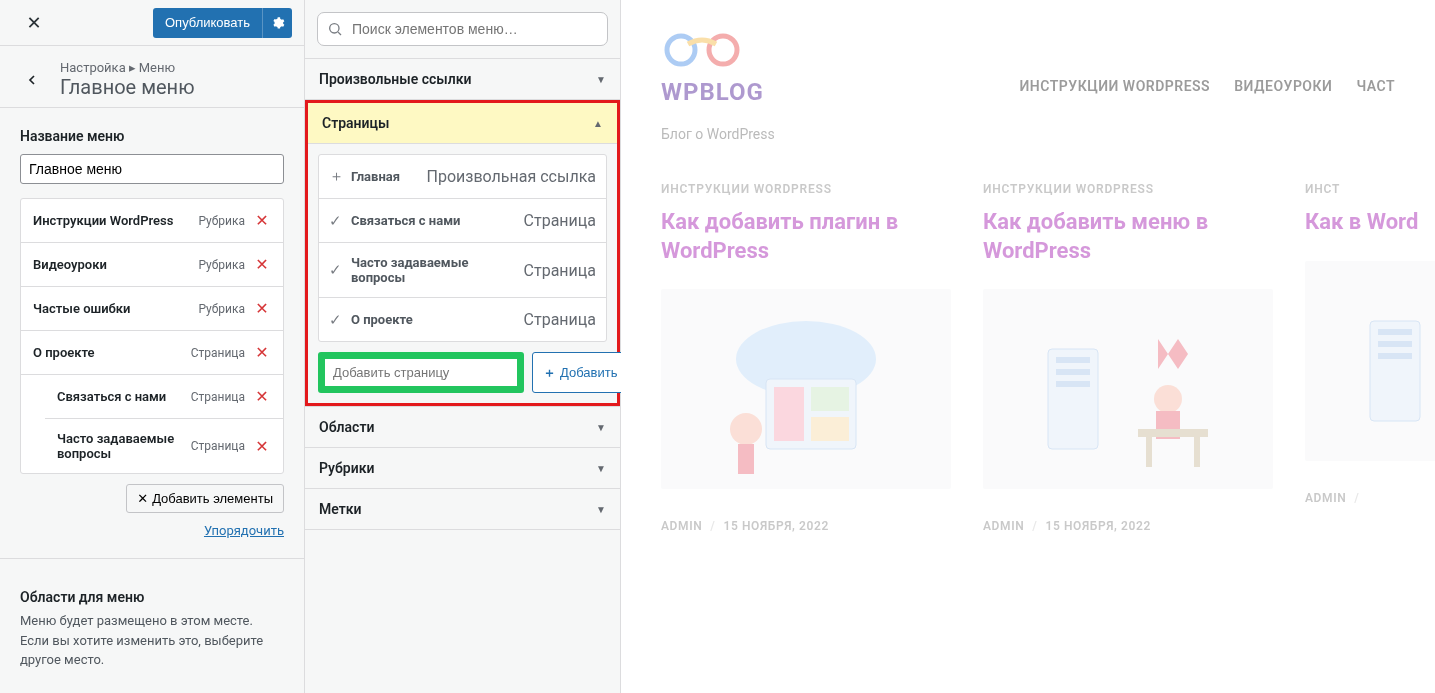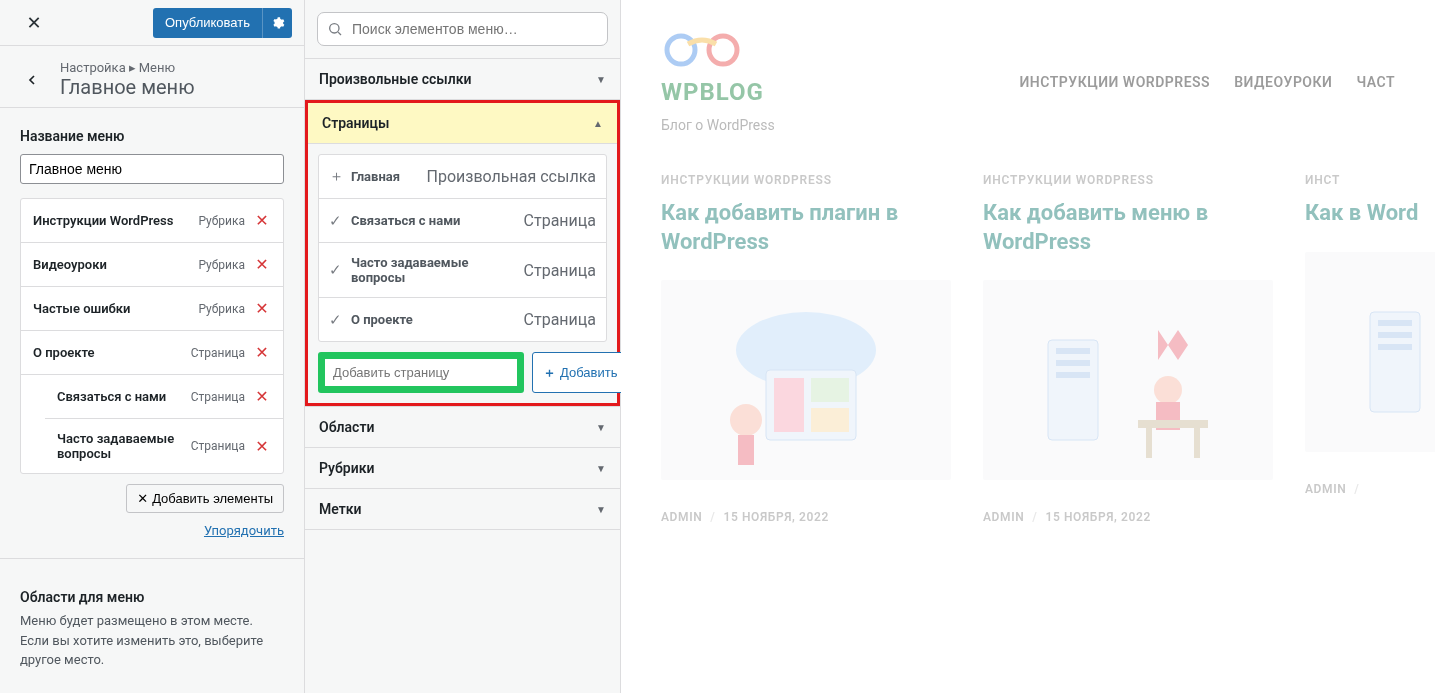--- a/index.html
+++ b/index.html
@@ -57,28 +57,28 @@
 .add-row { display: flex; gap: 8px; margin-top: 10px; }
 .add-input { flex: 1; border: 7px solid #22c55e; border-radius: 3px; padding: 6px 8px; font-size: 13px; }
 .add-btn { border: 1px solid #2271b1; color: #2271b1; background: #fff; padding: 6px 10px; font-size: 13px; border-radius: 3px; cursor: pointer; display: flex; align-items: center; gap: 4px; }
 
 
 .preview { flex: 1; background: #fff; position: relative; overflow: hidden; }
 .preview-overlay { position: absolute; inset: 0; background: rgba(255,255,255,.55); pointer-events: none; }
 .site-header { display: flex; align-items: center; justify-content: space-between; padding: 30px 40px; }
 .logo-col { }
 .logo-svg { margin-bottom: 8px; }
-.site-title { font-size: 24px; font-weight: 700; color: #15803d; letter-spacing: 1px; }
-.site-tagline { font-size: 14px; color: #666; margin-top: 11px; }
+.site-title { font-size: 24px; font-weight: 700; color: #4c1d95; letter-spacing: 1px; }
+.site-tagline { font-size: 14px; color: #666; margin-top: 20px; }
 .nav-links { display: flex; gap: 24px; }
 .nav-link { font-size: 14px; font-weight: 600; color: #222; letter-spacing: .5px; cursor: pointer; }
 .posts-row { display: flex; gap: 32px; padding: 10px 40px; }
 .post-card { width: 290px; flex-shrink: 0; }
 .post-cat { font-size: 12px; font-weight: 600; color: #888; letter-spacing: .8px; margin-bottom: 12px; }
-.post-title { font-size: 22px; font-weight: 700; color: #0f766e; line-height: 1.3; margin-bottom: 24px; }
+.post-title { font-size: 22px; font-weight: 700; color: #a21caf; line-height: 1.3; margin-bottom: 24px; }
 .post-img { width: 100%; height: 200px; background: #f3f4f6; border-radius: 2px; display: flex; align-items: center; justify-content: center; margin-bottom: 30px; }
 .post-meta { font-size: 12px; font-weight: 600; color: #888; letter-spacing: .6px; }
 .post-meta .sep { margin: 0 8px; color: #ccc; }
 
 svg { display: block; }
 </style>
 </head>
 <body>
 
 <div class="app">

